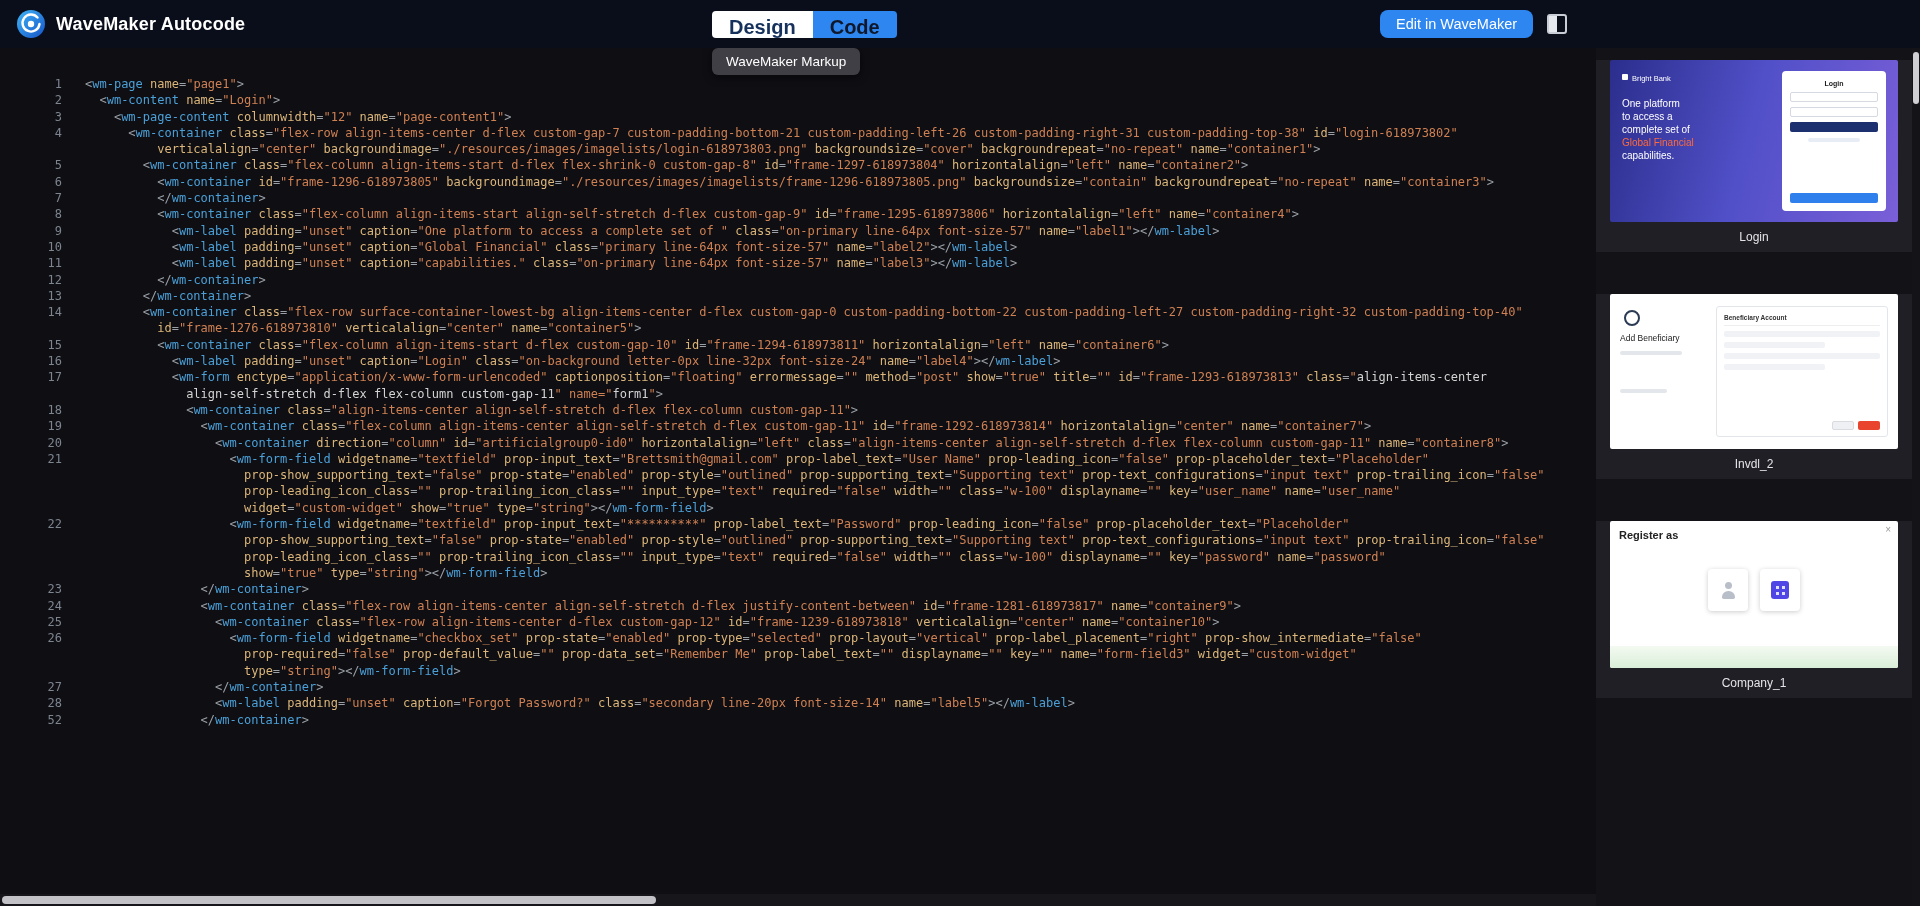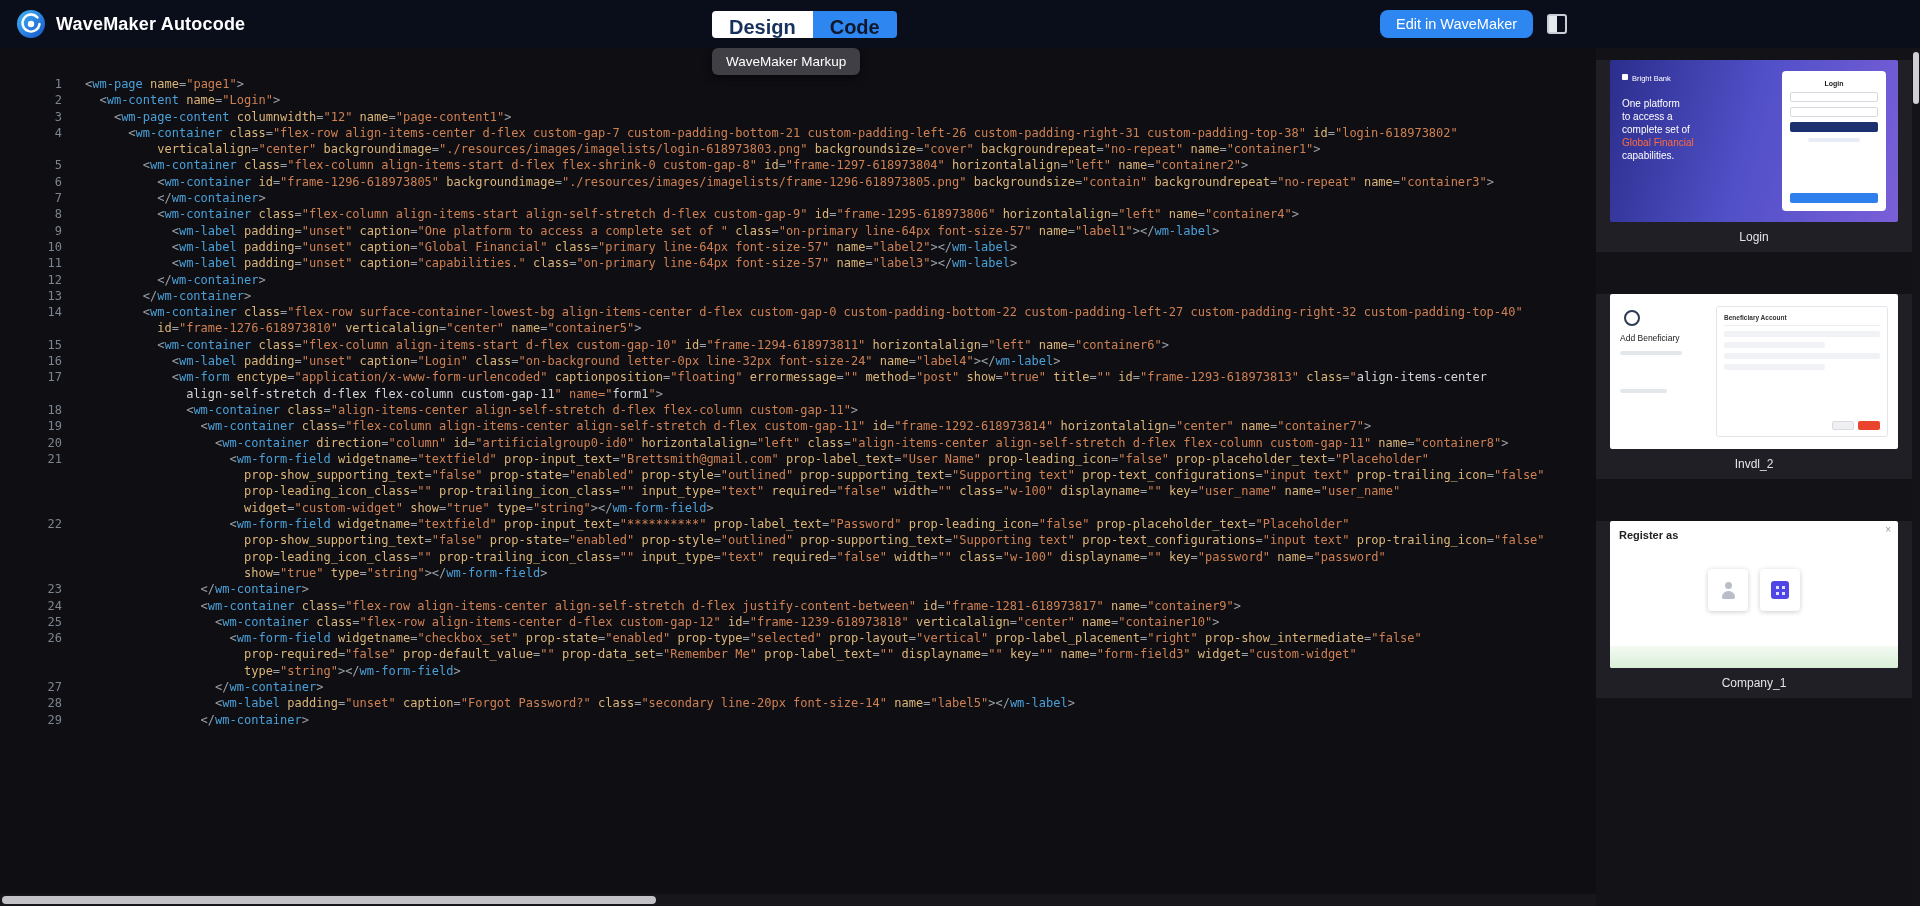--- a/index.html
+++ b/index.html
@@ -164,21 +164,21 @@
           <div class="crow"><span class="ln"></span><span class="cc">                      <span class="attr">prop-leading_icon_class</span><span class="pun">=</span><span class="str">""</span> <span class="attr">prop-trailing_icon_class</span><span class="pun">=</span><span class="str">""</span> <span class="attr">input_type</span><span class="pun">=</span><span class="str">"text"</span> <span class="attr">required</span><span class="pun">=</span><span class="str">"false"</span> <span class="attr">width</span><span class="pun">=</span><span class="str">""</span> <span class="attr">class</span><span class="pun">=</span><span class="str">"w-100"</span> <span class="attr">displayname</span><span class="pun">=</span><span class="str">""</span> <span class="attr">key</span><span class="pun">=</span><span class="str">"password"</span> <span class="attr">name</span><span class="pun">=</span><span class="str">"password"</span></span></div>
           <div class="crow"><span class="ln"></span><span class="cc">                      <span class="attr">show</span><span class="pun">=</span><span class="str">"true"</span> <span class="attr">type</span><span class="pun">=</span><span class="str">"string"</span><span class="pun">&gt;</span><span class="pun">&lt;/</span><span class="tag">wm-form-field</span><span class="pun">&gt;</span></span></div>
           <div class="crow"><span class="ln">23</span><span class="cc">                <span class="pun">&lt;/</span><span class="tag">wm-container</span><span class="pun">&gt;</span></span></div>
           <div class="crow"><span class="ln">24</span><span class="cc">                <span class="pun">&lt;</span><span class="tag">wm-container</span> <span class="attr">class</span><span class="pun">=</span><span class="str">"flex-row align-items-center align-self-stretch d-flex justify-content-between"</span> <span class="attr">id</span><span class="pun">=</span><span class="str">"frame-1281-618973817"</span> <span class="attr">name</span><span class="pun">=</span><span class="str">"container9"</span><span class="pun">&gt;</span></span></div>
           <div class="crow"><span class="ln">25</span><span class="cc">                  <span class="pun">&lt;</span><span class="tag">wm-container</span> <span class="attr">class</span><span class="pun">=</span><span class="str">"flex-row align-items-center d-flex custom-gap-12"</span> <span class="attr">id</span><span class="pun">=</span><span class="str">"frame-1239-618973818"</span> <span class="attr">verticalalign</span><span class="pun">=</span><span class="str">"center"</span> <span class="attr">name</span><span class="pun">=</span><span class="str">"container10"</span><span class="pun">&gt;</span></span></div>
           <div class="crow"><span class="ln">26</span><span class="cc">                    <span class="pun">&lt;</span><span class="tag">wm-form-field</span> <span class="attr">widgetname</span><span class="pun">=</span><span class="str">"checkbox_set"</span> <span class="attr">prop-state</span><span class="pun">=</span><span class="str">"enabled"</span> <span class="attr">prop-type</span><span class="pun">=</span><span class="str">"selected"</span> <span class="attr">prop-layout</span><span class="pun">=</span><span class="str">"vertical"</span> <span class="attr">prop-label_placement</span><span class="pun">=</span><span class="str">"right"</span> <span class="attr">prop-show_intermediate</span><span class="pun">=</span><span class="str">"false"</span></span></div>
           <div class="crow"><span class="ln"></span><span class="cc">                      <span class="attr">prop-required</span><span class="pun">=</span><span class="str">"false"</span> <span class="attr">prop-default_value</span><span class="pun">=</span><span class="str">""</span> <span class="attr">prop-data_set</span><span class="pun">=</span><span class="str">"Remember Me"</span> <span class="attr">prop-label_text</span><span class="pun">=</span><span class="str">""</span> <span class="attr">displayname</span><span class="pun">=</span><span class="str">""</span> <span class="attr">key</span><span class="pun">=</span><span class="str">""</span> <span class="attr">name</span><span class="pun">=</span><span class="str">"form-field3"</span> <span class="attr">widget</span><span class="pun">=</span><span class="str">"custom-widget"</span></span></div>
           <div class="crow"><span class="ln"></span><span class="cc">                      <span class="attr">type</span><span class="pun">=</span><span class="str">"string"</span><span class="pun">&gt;</span><span class="pun">&lt;/</span><span class="tag">wm-form-field</span><span class="pun">&gt;</span></span></div>
           <div class="crow"><span class="ln">27</span><span class="cc">                  <span class="pun">&lt;/</span><span class="tag">wm-container</span><span class="pun">&gt;</span></span></div>
           <div class="crow"><span class="ln">28</span><span class="cc">                  <span class="pun">&lt;</span><span class="tag">wm-label</span> <span class="attr">padding</span><span class="pun">=</span><span class="str">"unset"</span> <span class="attr">caption</span><span class="pun">=</span><span class="str">"Forgot Password?"</span> <span class="attr">class</span><span class="pun">=</span><span class="str">"secondary line-20px font-size-14"</span> <span class="attr">name</span><span class="pun">=</span><span class="str">"label5"</span><span class="pun">&gt;</span><span class="pun">&lt;/</span><span class="tag">wm-label</span><span class="pun">&gt;</span></span></div>
-          <div class="crow"><span class="ln">29</span><span class="cc">                <span class="pun">&lt;/</span><span class="tag">wm-container</span><span class="pun">&gt;</span></span></div>
+          <div class="crow"><span class="ln">52</span><span class="cc">                <span class="pun">&lt;/</span><span class="tag">wm-container</span><span class="pun">&gt;</span></span></div>
         </div>
       <div class="hscroll">
         <div class="hthumb"></div>
       </div>
     </div>
 
     <aside class="sidebar">
 
       <div class="page-item">
         <div class="thumb-pad">

